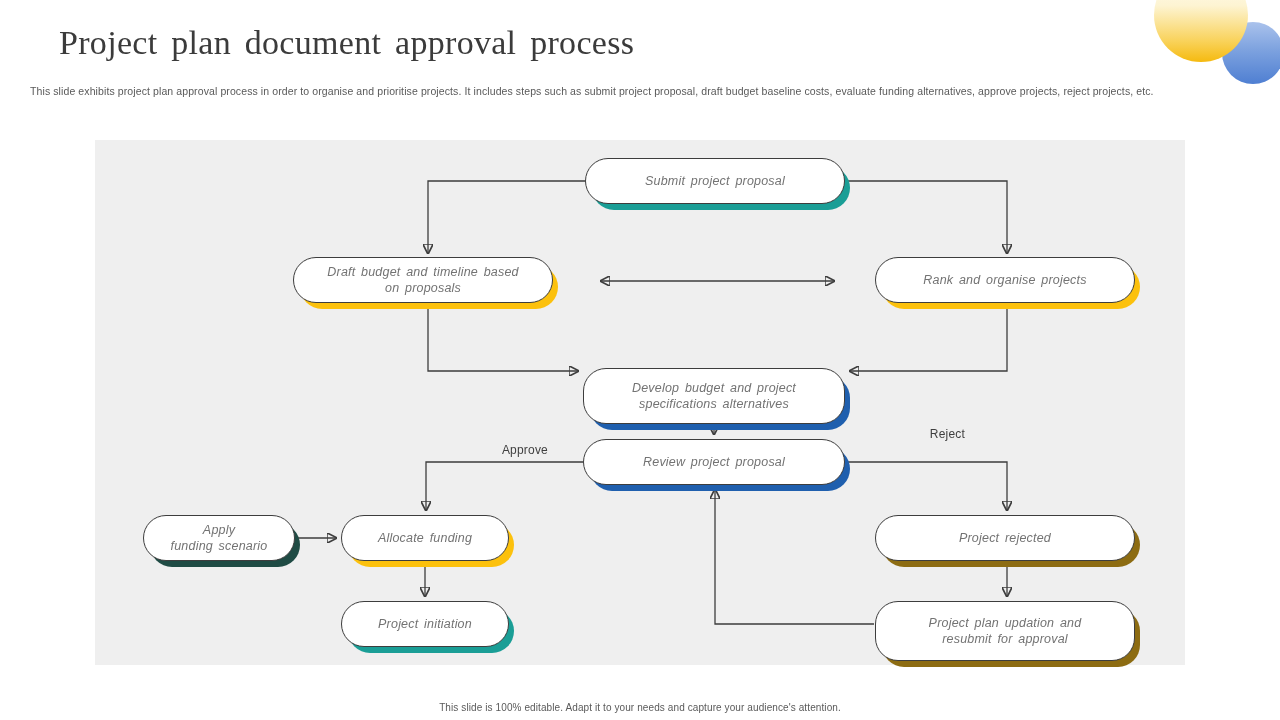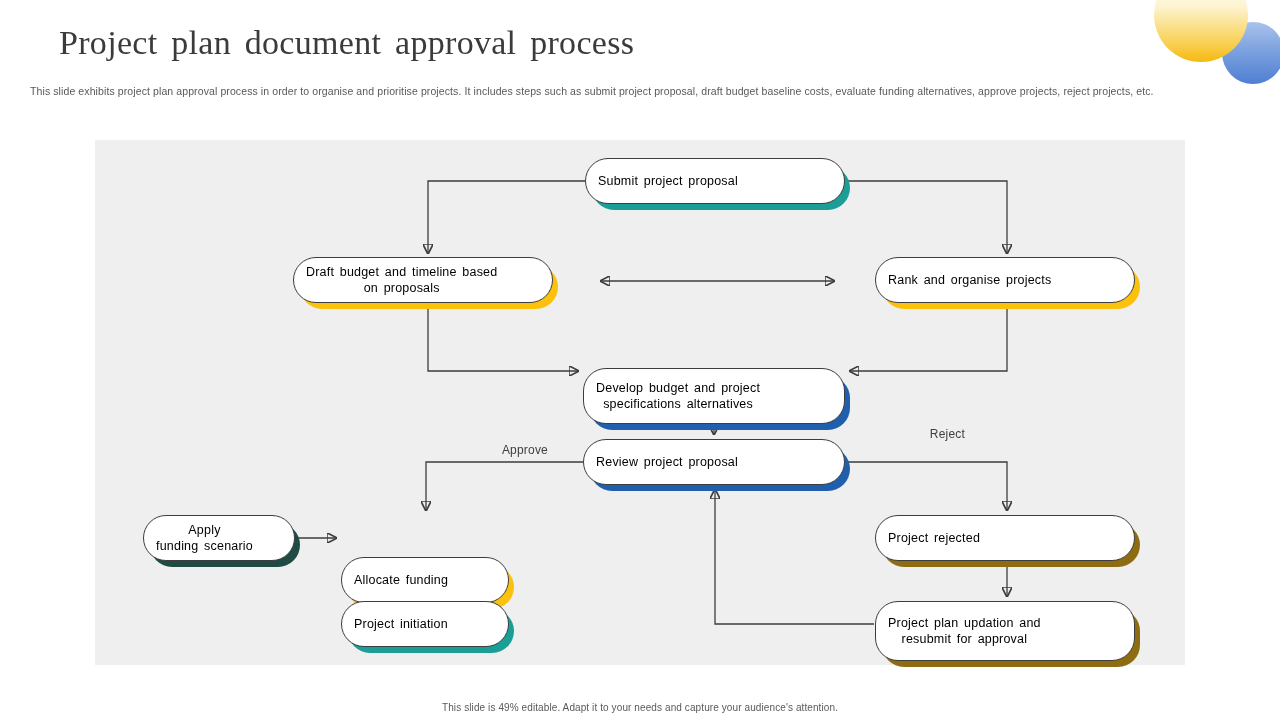--- a/index.html
+++ b/index.html
@@ -34,24 +34,25 @@
   .panel{
     position:absolute;left:95px;top:140px;width:1090px;height:525px;
     background:#efefef;z-index:0;
   }
   .connector-layer{position:absolute;left:0;top:0;width:1280px;height:720px;z-index:1;}
   .connector-layer path{fill:none;stroke:#3d3d3d;stroke-width:1.3;}
   
   .node{
     position:absolute;z-index:2;box-sizing:border-box;
     background:#ffffff;border:1px solid #3d3d3d;border-radius:23px;
-    display:flex;align-items:center;justify-content:flex-start;text-align:center;
-    font-size:12.5px;line-height:1.3;color:#000000;
+    display:flex;align-items:center;justify-content:center;text-align:center;
+    font-size:12.5px;line-height:1.3;color:#737373;
     word-spacing:2px;letter-spacing:.2px;white-space:pre-line;
     padding:2px 12px;
+    font-style:italic;
   }
   #n-submit    {left:585px;top:158px;width:260px;height:46px;}
   #n-draft     {left:293px;top:257px;width:260px;height:46px;}
   #n-rank      {left:875px;top:257px;width:260px;height:46px;}
   #n-develop   {left:583px;top:368px;width:262px;height:56px;}
   #n-review    {left:583px;top:439px;width:262px;height:46px;}
   #n-apply     {left:143px;top:515px;width:152px;height:46px;}
   #n-allocate  {left:341px;top:515px;width:168px;height:46px;}
   #n-initiation{left:341px;top:601px;width:168px;height:46px;}
   #n-rejected  {left:875px;top:515px;width:260px;height:46px;}
@@ -116,30 +117,30 @@
   <span>Develop budget and project
 specifications alternatives</span>
 </div>
 <div class="node" id="n-review" style="box-shadow: rgb(31, 95, 174) 6px 7px 0px -1px;">
   <span>Review project proposal</span>
 </div>
 <div class="node" id="n-apply" style="box-shadow: rgb(31, 75, 68) 6px 7px 0px -1px;">
   <span>Apply
 funding scenario</span>
 </div>
-<div class="node" id="n-allocate" style="box-shadow: rgb(252, 193, 13) 6px 7px 0px -1px; margin-top: 42px;">
+<div class="node" id="n-allocate" style="box-shadow: rgb(252, 193, 13) 6px 7px 0px -1px;">
   <span>Allocate funding</span>
 </div>
 <div class="node" id="n-initiation" style="box-shadow: rgb(26, 158, 150) 6px 7px 0px -1px;">
   <span>Project initiation</span>
 </div>
 <div class="node" id="n-rejected" style="box-shadow: rgb(141, 108, 18) 6px 7px 0px -1px;">
   <span>Project rejected</span>
 </div>
 <div class="node" id="n-updation" style="box-shadow: rgb(141, 108, 18) 6px 7px 0px -1px;">
   <span>Project plan updation and
 resubmit for approval</span>
 </div>
 
 <div class="edge-label" id="lbl-approve">Approve</div>
 <div class="edge-label" id="lbl-reject">Reject</div>
 
-<div class="footer">This slide is 49% editable. Adapt it to your needs and capture your audience's attention.</div>
+<div class="footer">This slide is 100% editable. Adapt it to your needs and capture your audience's attention.</div>
 
 </body></html>

